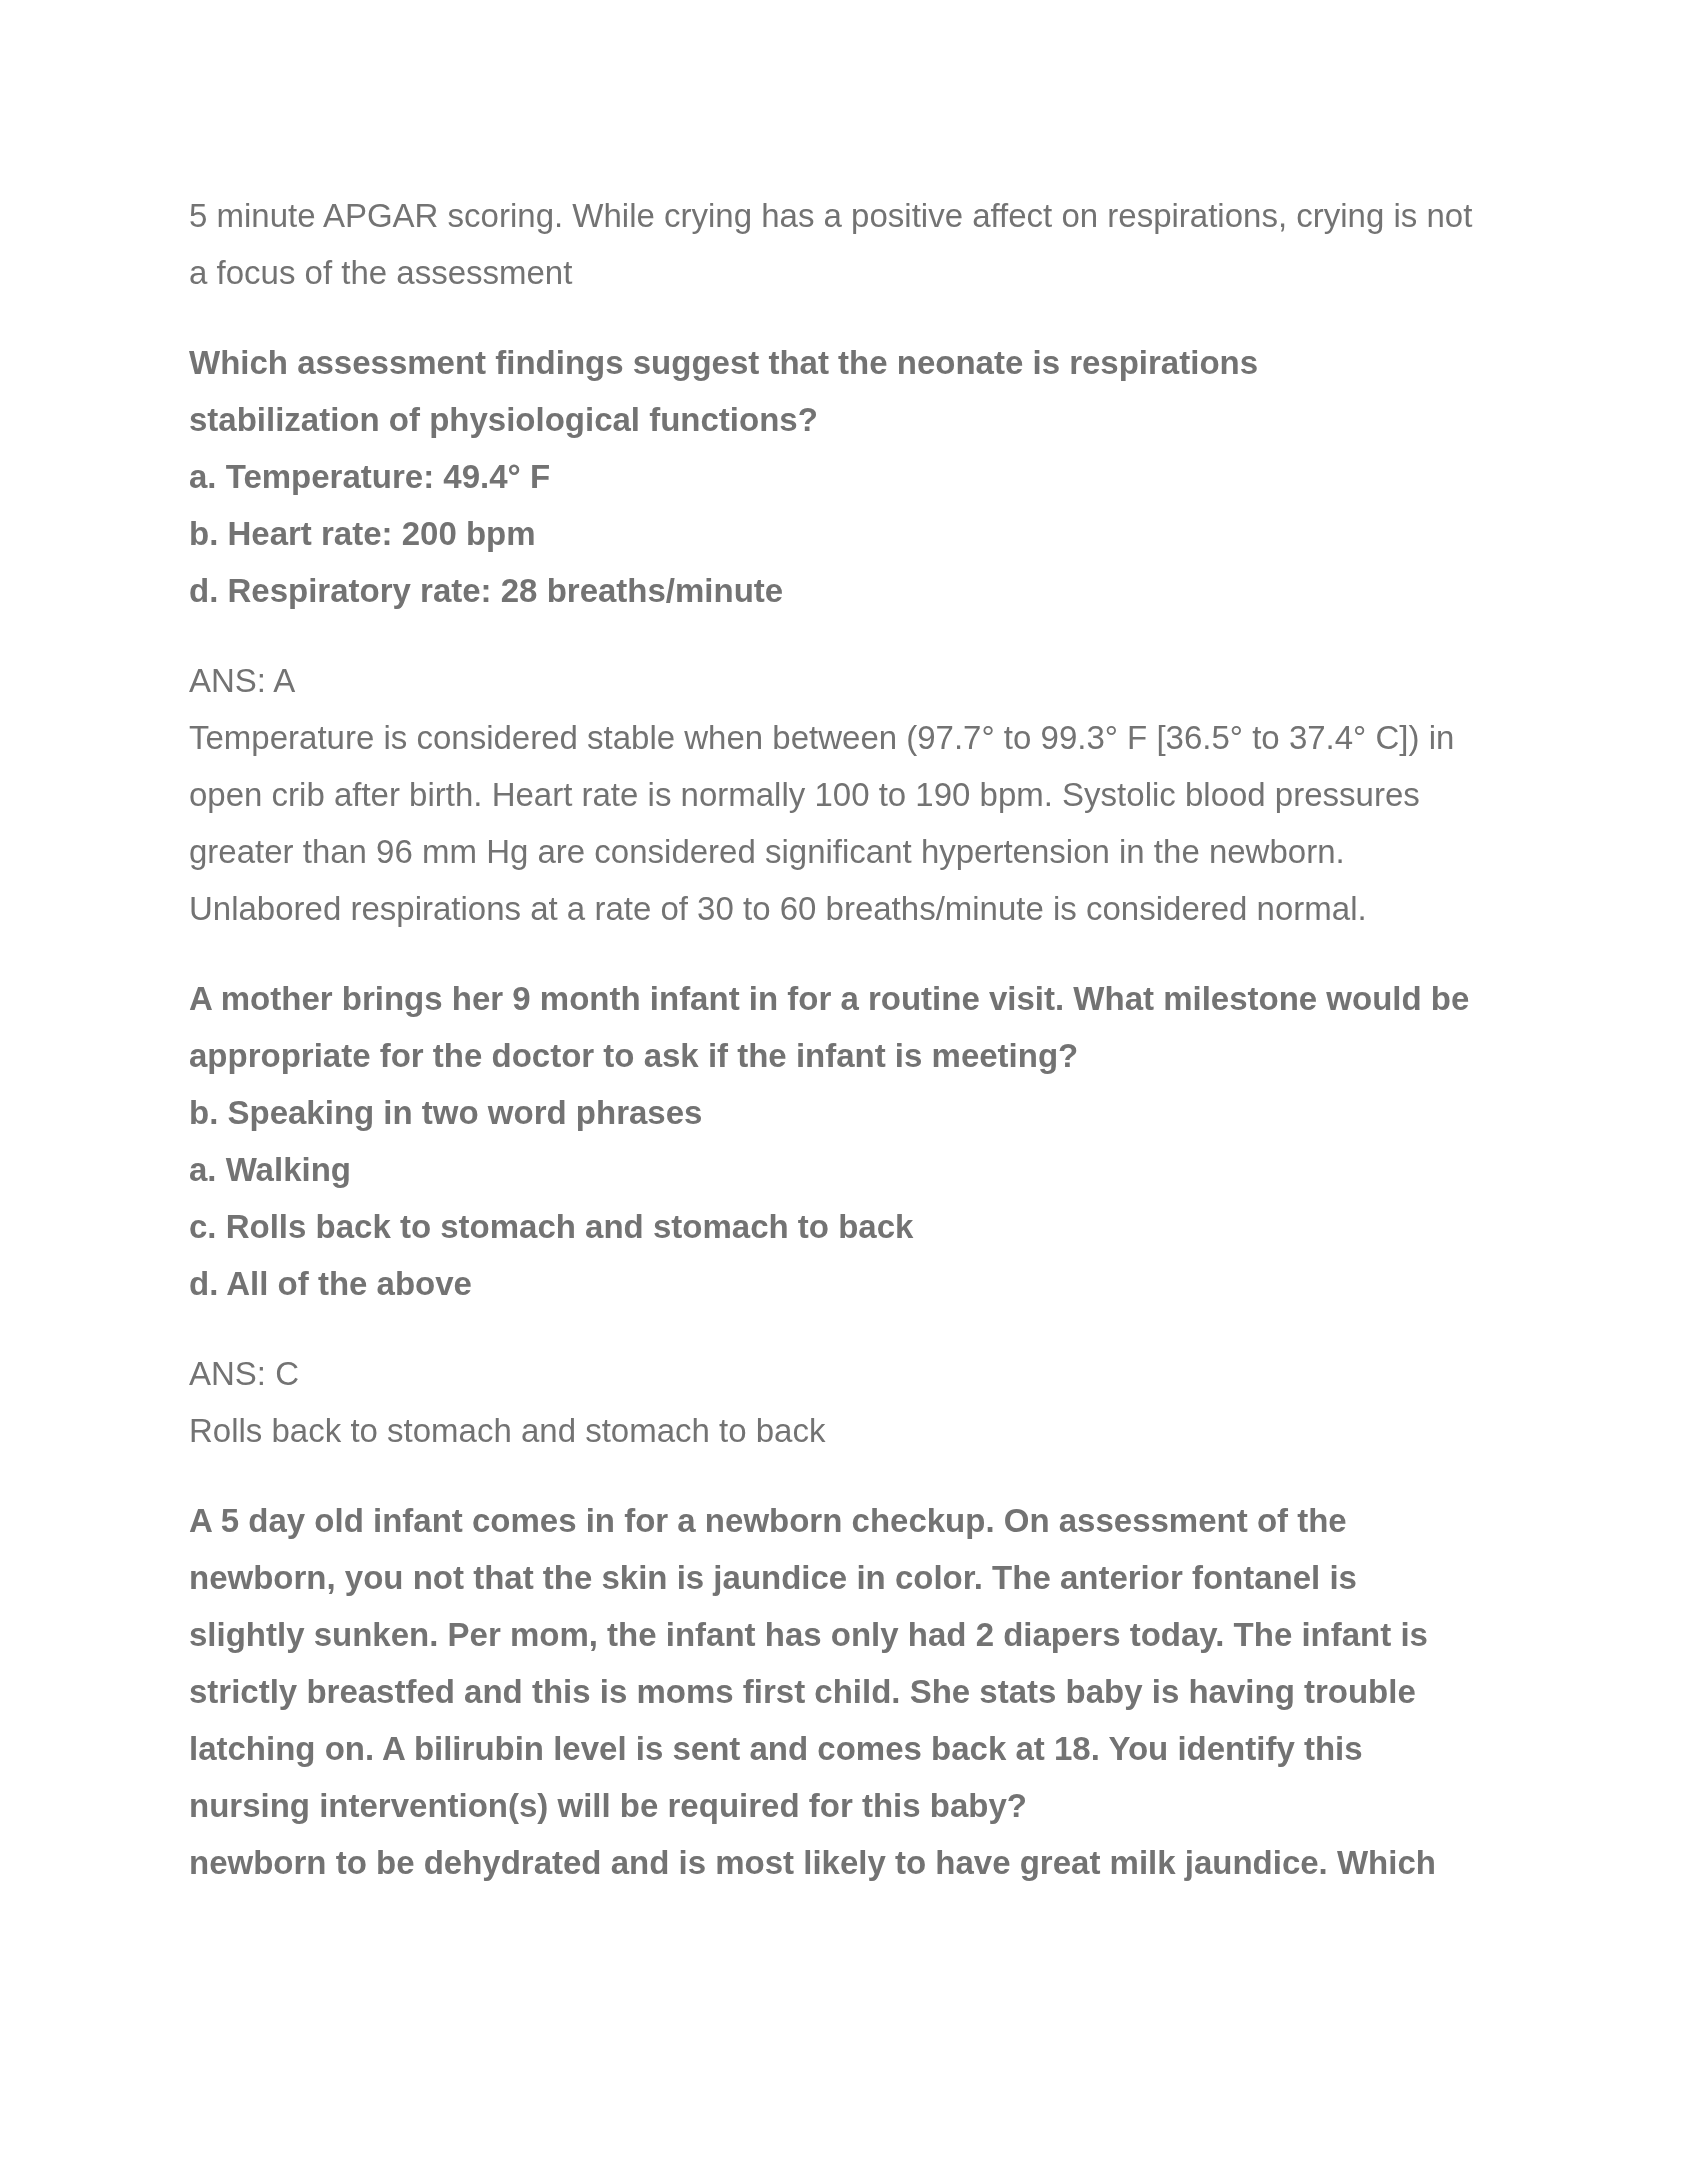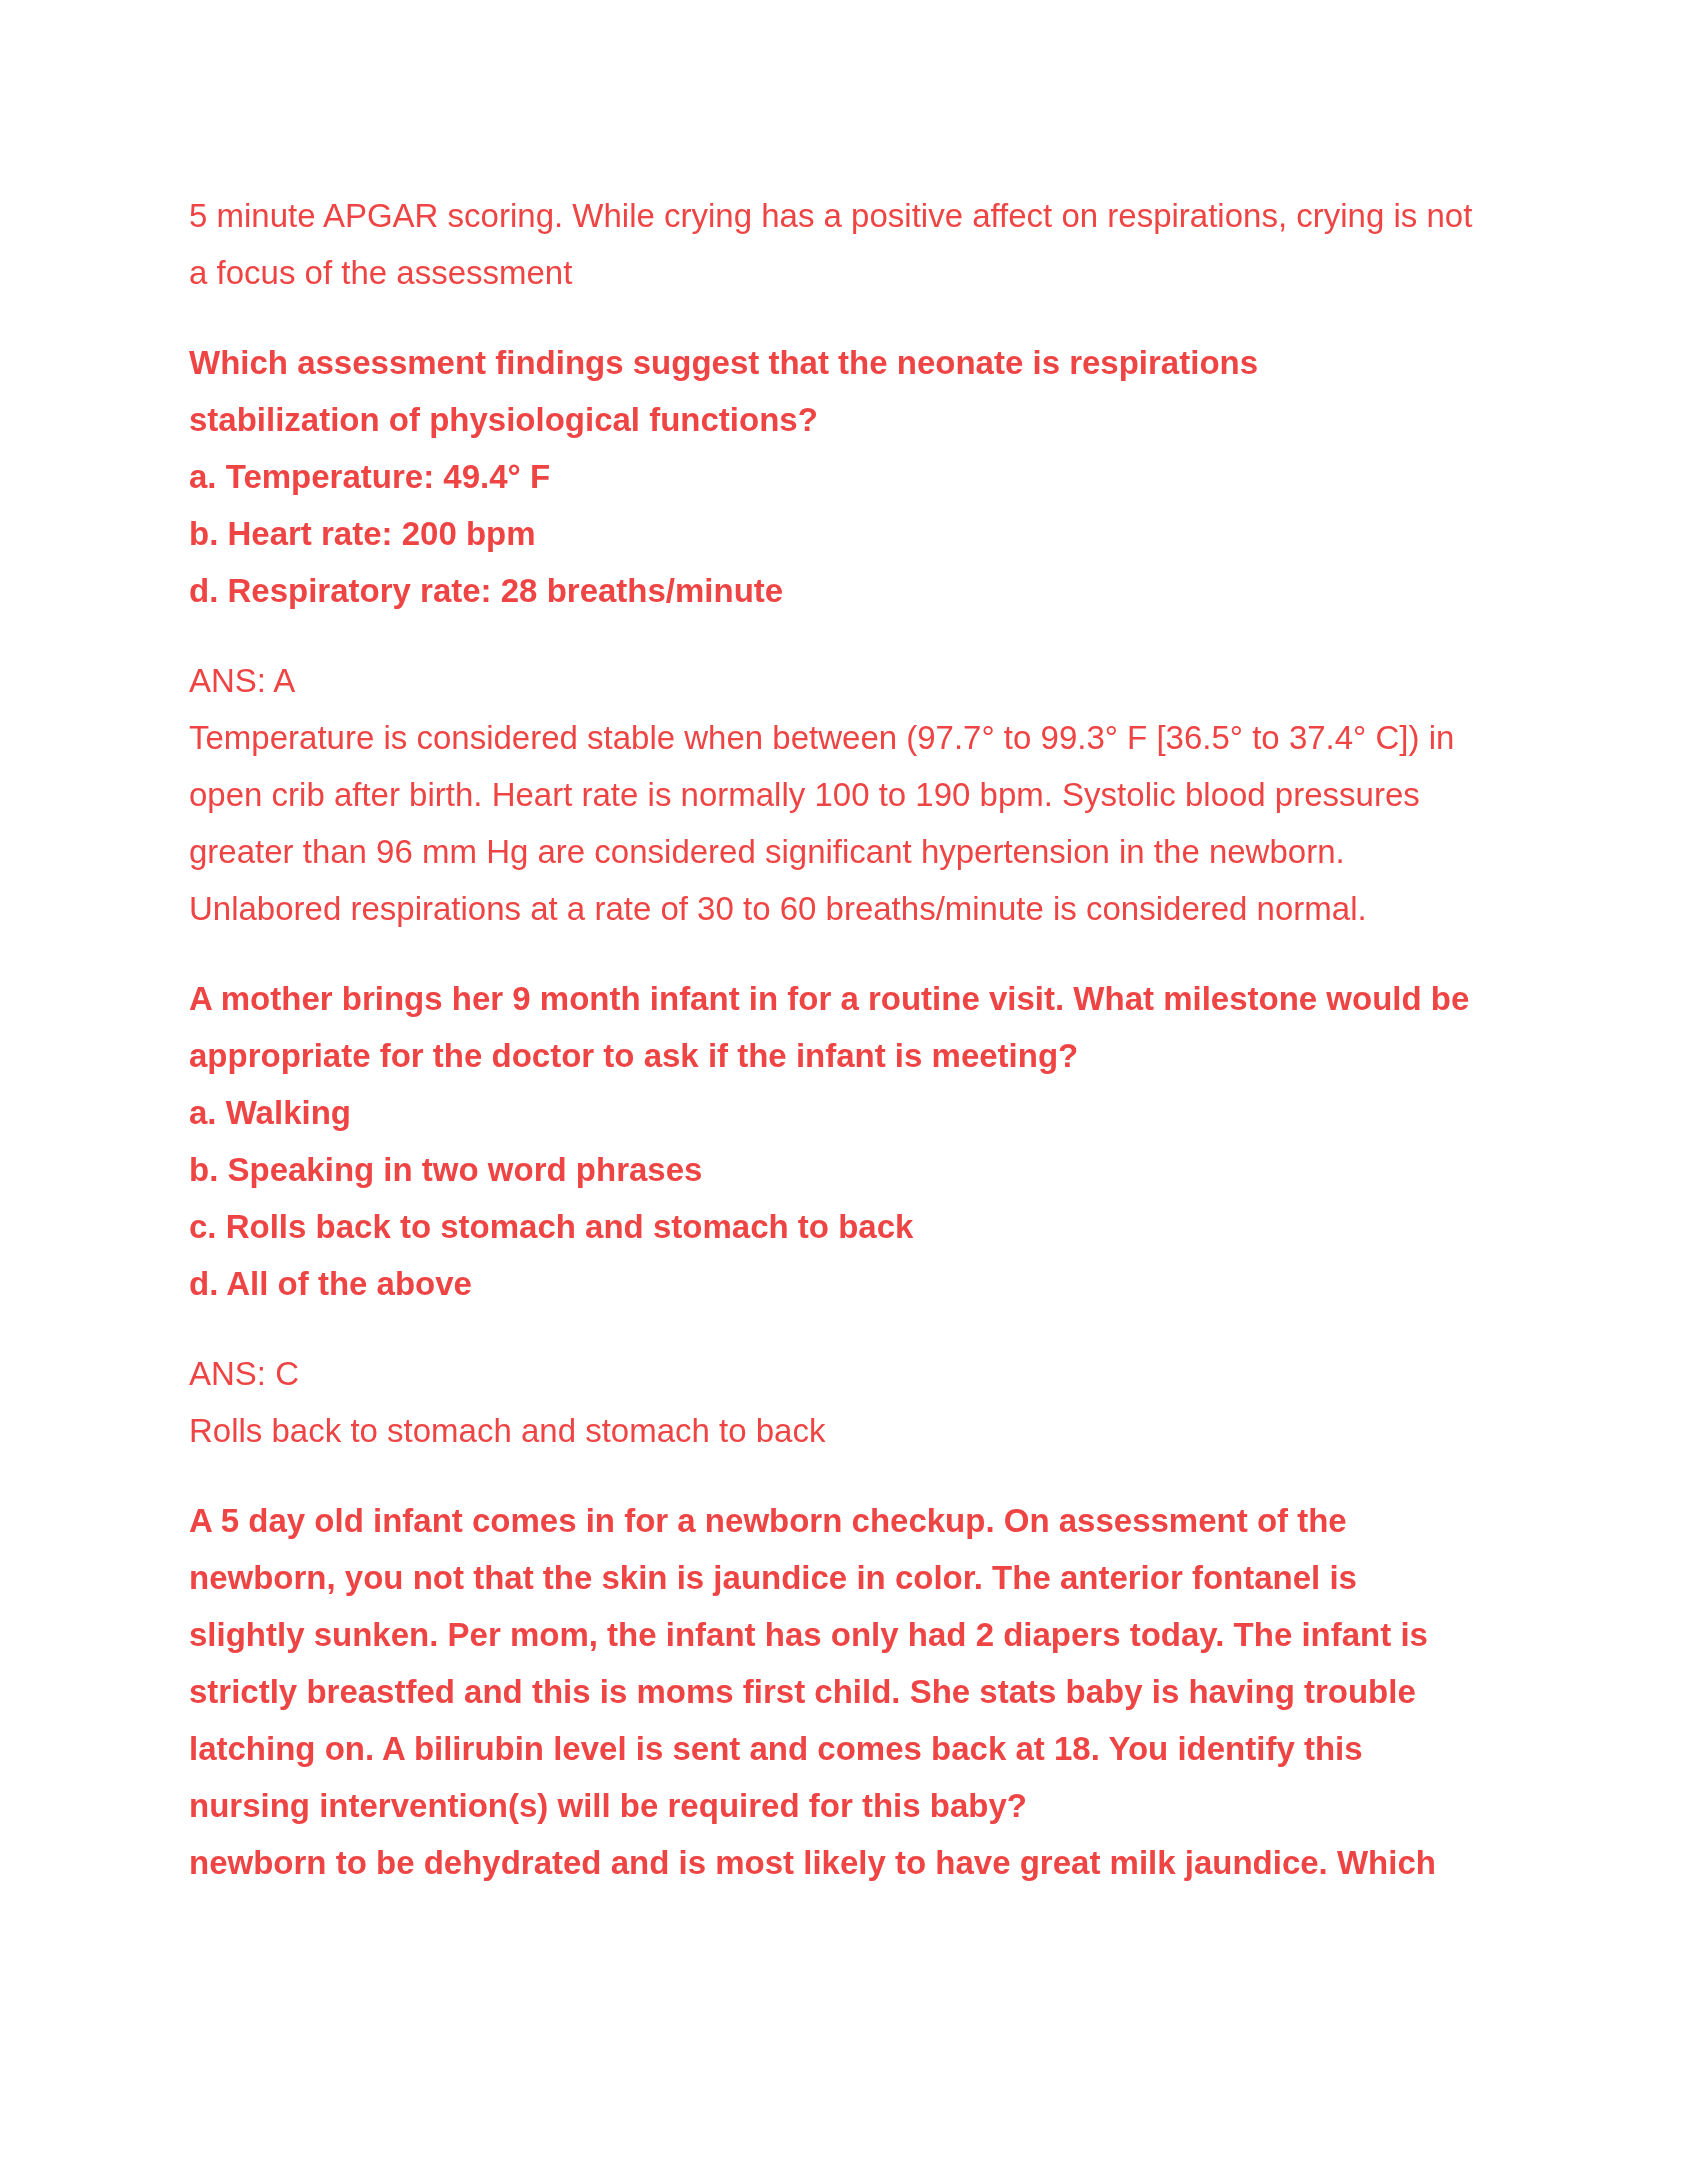--- a/index.html
+++ b/index.html
@@ -7,21 +7,21 @@
     padding: 0;
     background: #ffffff;
   }
   .page {
     position: relative;
     width: 1683px;
     height: 2178px;
     background: #ffffff;
     box-sizing: border-box;
     padding: 187px 139px 0 189px;
-    color: #ef4444;
+    color: #737373;
     font-family: "Liberation Sans", sans-serif;
   }
   .block {
     margin: 0;
     font-size: 33px;
     line-height: 57px;
     font-weight: 400;
   }
   .block + .block {
     margin-top: 33px;
@@ -56,22 +56,22 @@
     <span class="line">ANS: A</span>
     <span class="line">Temperature is considered stable when between (97.7° to 99.3° F [36.5° to 37.4° C]) in</span>
     <span class="line">open crib after birth. Heart rate is normally 100 to 190 bpm. Systolic blood pressures</span>
     <span class="line">greater than 96 mm Hg are considered significant hypertension in the newborn.</span>
     <span class="line">Unlabored respirations at a rate of 30 to 60 breaths/minute is considered normal.</span>
   </p>
 
   <p class="block bold">
     <span class="line">A mother brings her 9 month infant in for a routine visit. What milestone would be</span>
     <span class="line">appropriate for the doctor to ask if the infant is meeting?</span>
+    <span class="line">b. Speaking in two word phrases</span>
     <span class="line">a. Walking</span>
-    <span class="line">b. Speaking in two word phrases</span>
     <span class="line">c. Rolls back to stomach and stomach to back</span>
     <span class="line">d. All of the above</span>
   </p>
 
   <p class="block">
     <span class="line">ANS: C</span>
     <span class="line">Rolls back to stomach and stomach to back</span>
   </p>
 
   <p class="block bold">

